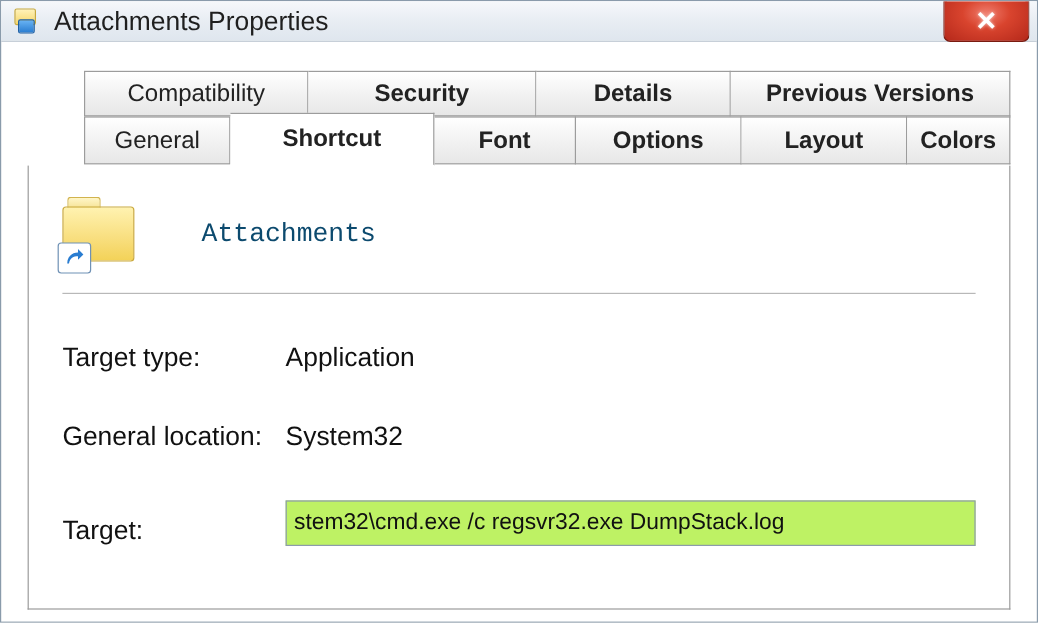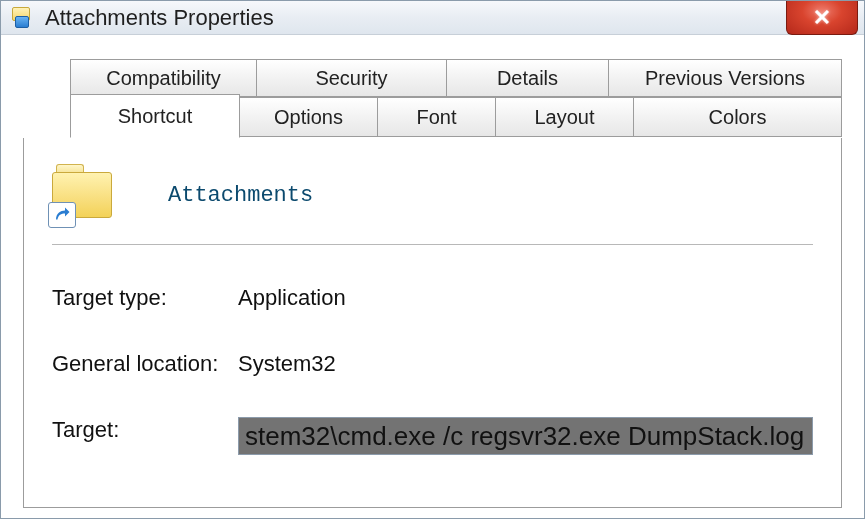--- a/index.html
+++ b/index.html
@@ -94,21 +94,21 @@
     border: 1px solid #9c9c9c;
     color: #222;
     font-size: 20px;
     height: 38px;
     display: flex;
     align-items: center;
     justify-content: center;
     cursor: pointer;
     position: relative;
   }
-  .tab-row .tab + .tab { border-left: none; }
+  .tab-row .tab + .tab { border-left: none; font-weight: bold; }
   .tab-row2 .tab { height: 40px; }
   .tab.active {
     background: #ffffff;
     border-bottom: 1px solid #ffffff;
     z-index: 2;
     height: 44px;
     margin-top: -3px;
   }
   
   .t-compat { flex: 0 0 187px; }
@@ -173,39 +173,39 @@
   }
   .big-icon .arrow-badge svg { width: 18px; height: 18px; }
   .name-text { font-size: 22px; color: #0c4a6e; font-family: Liberation Mono, monospace; }
   .hr {
     border: none;
     border-top: 1px solid #b8b8b8;
     margin: 0 0 24px 0;
   }
   .field-row {
     display: flex;
-    align-items: flex-start;
+    align-items: flex-end;
     font-size: 22px;
     color: #111;
     margin-bottom: 22px;
     margin-top: 40px;
   }
   .field-row .label {
     width: 186px;
     flex: 0 0 186px;
   }
   .field-row .value { flex: 1; }
   .target-input {
     flex: 1;
     height: 38px;
-    font-size: 26px;
+    font-size: 19px;
     font-family: inherit;
     color: #111;
     border: 1px solid #8c9bab;
-    background: #737373;
+    background: #bef264;
     padding: 2px 6px;
     outline: none;
   }
 </style>
 </head>
 <body>
 
 <div class="window">
 
   <div class="titlebar">
@@ -223,23 +223,24 @@
     <div class="tabs-wrap">
 
       <div class="tab-row tab-row1">
         <div class="tab t-compat">Compatibility</div>
         <div class="tab t-sec">Security</div>
         <div class="tab t-det">Details</div>
         <div class="tab t-prev">Previous Versions</div>
       </div>
 
       <div class="tab-row tab-row2">
+        <div class="tab t-gen">General</div>
         <div class="tab t-short active">Shortcut</div>
+        <div class="tab t-font">Font</div>
         <div class="tab t-opt">Options</div>
-        <div class="tab t-font">Font</div>
         <div class="tab t-lay">Layout</div>
         <div class="tab t-col">Colors</div>
       </div>
 
       <div class="panel">
 
         <div class="name-row">
           <div class="big-icon">
             <div class="tab-fold"></div>
             <div class="body-fold"></div>

